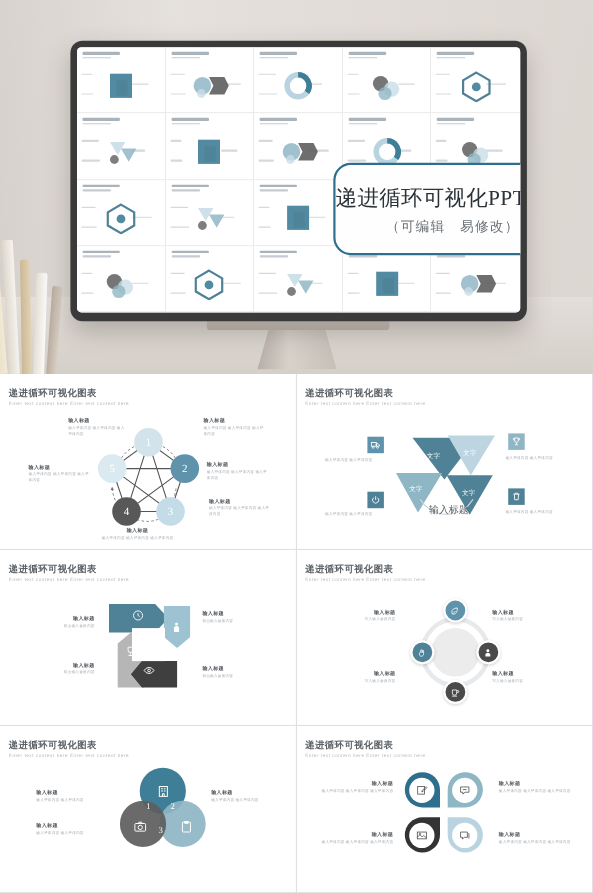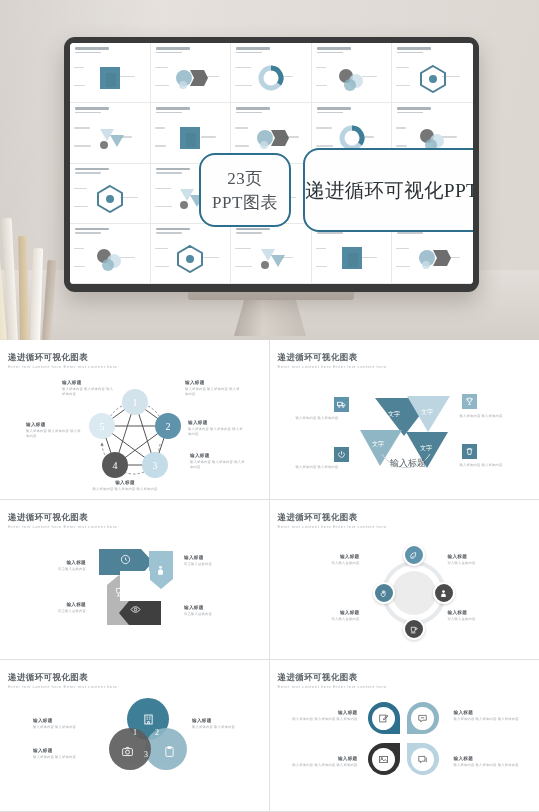--- a/index.html
+++ b/index.html
@@ -380,27 +380,24 @@
             <div class="t-art">
               <svg width="40" height="30" viewBox="0 0 40 30">
                 <circle cx="14" cy="15" r="8" fill="#8fb6c4" opacity="0.85"></circle>
                 <polygon points="20,7 34,7 38,15 34,23 20,23 24,15" fill="#5e5e5e" opacity="0.9"></polygon>
                 <circle cx="13" cy="22" r="4" fill="#c9dde7" opacity="0.8"></circle>
               </svg>
             </div>
           </div>
         </div>
 
-      <div class="callout callout-a">
-        <div class="ca-l1">23页</div>
-        <div class="ca-l2">PPT图表</div>
-      </div>
 
       <div class="callout callout-b">
         <div class="cb-l1">递进循环可视化PPT图表</div>
+        <div class="cb-l2">（可编辑　易修改）</div>
       </div>
     </div>
   </div>
 </div>
 
 <div class="panels">
 
   <div class="panel">
     <div class="p-title">递进循环可视化图表</div>
     <div class="p-sub">Enter text content here Enter text content here</div>

